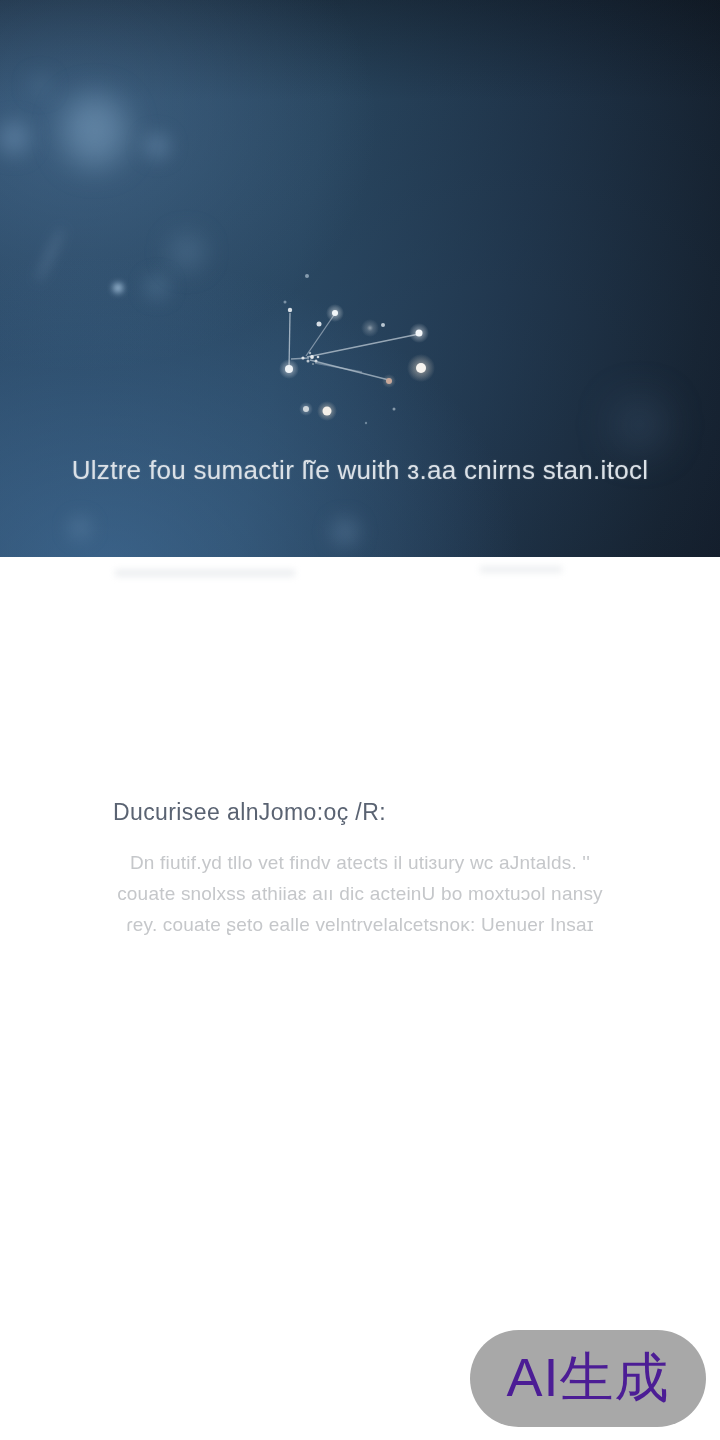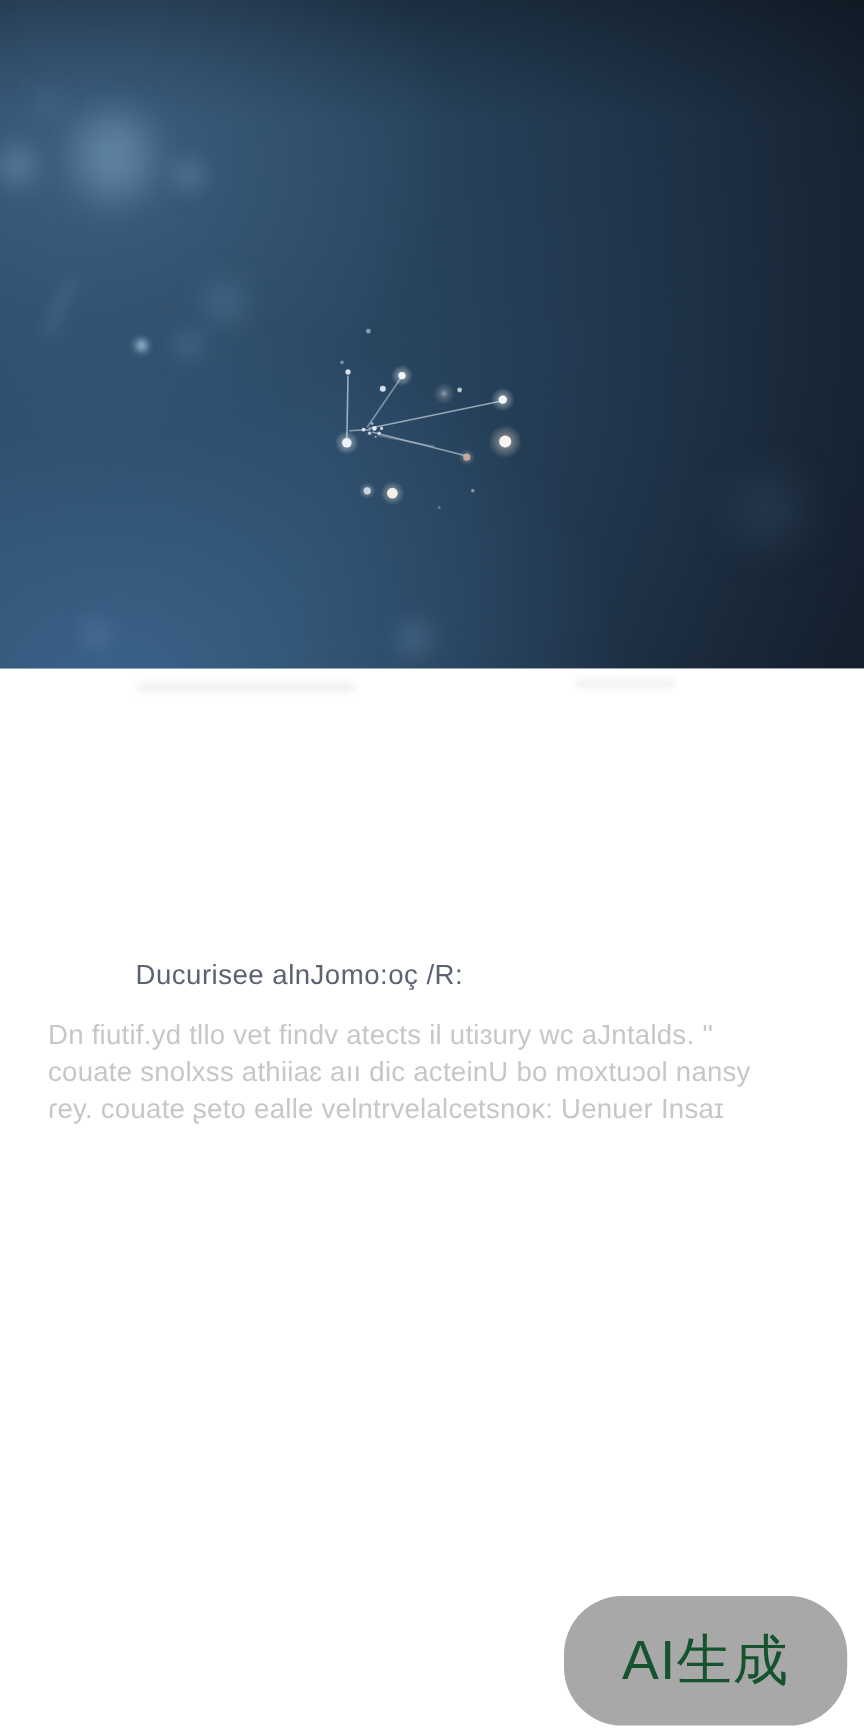--- a/index.html
+++ b/index.html
@@ -38,29 +38,29 @@
   
   .smudge{position:absolute;background:rgba(200,206,212,0.30);filter:blur(3px);}
   .s1{left:115px;top:569px;width:180px;height:8px;}
   .s2{left:480px;top:566px;width:82px;height:7px;}
   
   .article-heading{
     position:absolute;left:113px;top:799px;margin:0;
     font-size:23px;font-weight:500;letter-spacing:0.4px;color:#5a6372;
   }
   .article-body{
-    position:absolute;left:40px;top:847px;width:640px;text-align:left;
-    font-size:23px;line-height:31px;letter-spacing:0.2px;color:#c5c7ca;font-weight:400;
+    position:absolute;left:40px;top:847px;width:640px;text-align:center;
+    font-size:19px;line-height:31px;letter-spacing:0.2px;color:#c5c7ca;font-weight:400;
   }
   
   .watermark{
-    position:absolute;left:470px;top:1330px;width:236px;height:108px;
+    position:absolute;left:470px;top:1330px;width:236px;height:97px;
     border-radius:48.5px;background:#a8a8a8;
     display:flex;align-items:center;justify-content:center;
-    font-size:46px;letter-spacing:1px;color:#14532d;font-weight:500;
+    font-size:54px;letter-spacing:1px;color:#4c1d95;font-weight:500;
   }
 </style>
 </head>
 <body>
 
 <div class="screen">
 
   <section class="hero">
     <div class="bokeh b1"></div>
     <div class="bokeh b2"></div>
@@ -124,20 +124,21 @@
         <circle cx="308" cy="361" r="1.5" fill="#bcc6cf"></circle>
         <circle cx="312" cy="357" r="1.9" fill="#e8ecef"></circle>
         <circle cx="316" cy="361" r="1.5" fill="#d2d9df"></circle>
         <circle cx="310" cy="353" r="1.2" fill="#a4b4c1"></circle>
         <circle cx="313" cy="364" r="1.1" fill="#7d8f9d"></circle>
         <circle cx="318" cy="357" r="1.3" fill="#cdd5dc"></circle>
       </g>
     </svg>
 
     <div class="hero-text">
+      <div>Ulztre fou sumactir ſĩe wuith ɜ.aa cnirns stan.itocl</div>
     </div>
   </section>
 
   <div class="smudge s1"></div>
   <div class="smudge s2"></div>
 
   <section>
     <h2 class="article-heading">Ducurisee alnJomo:oç /R:</h2>
     <div class="article-body">
       <div>Dn fiutif.yd tllo vet findv atects il utiɜury wc aJntalds. ''</div>

